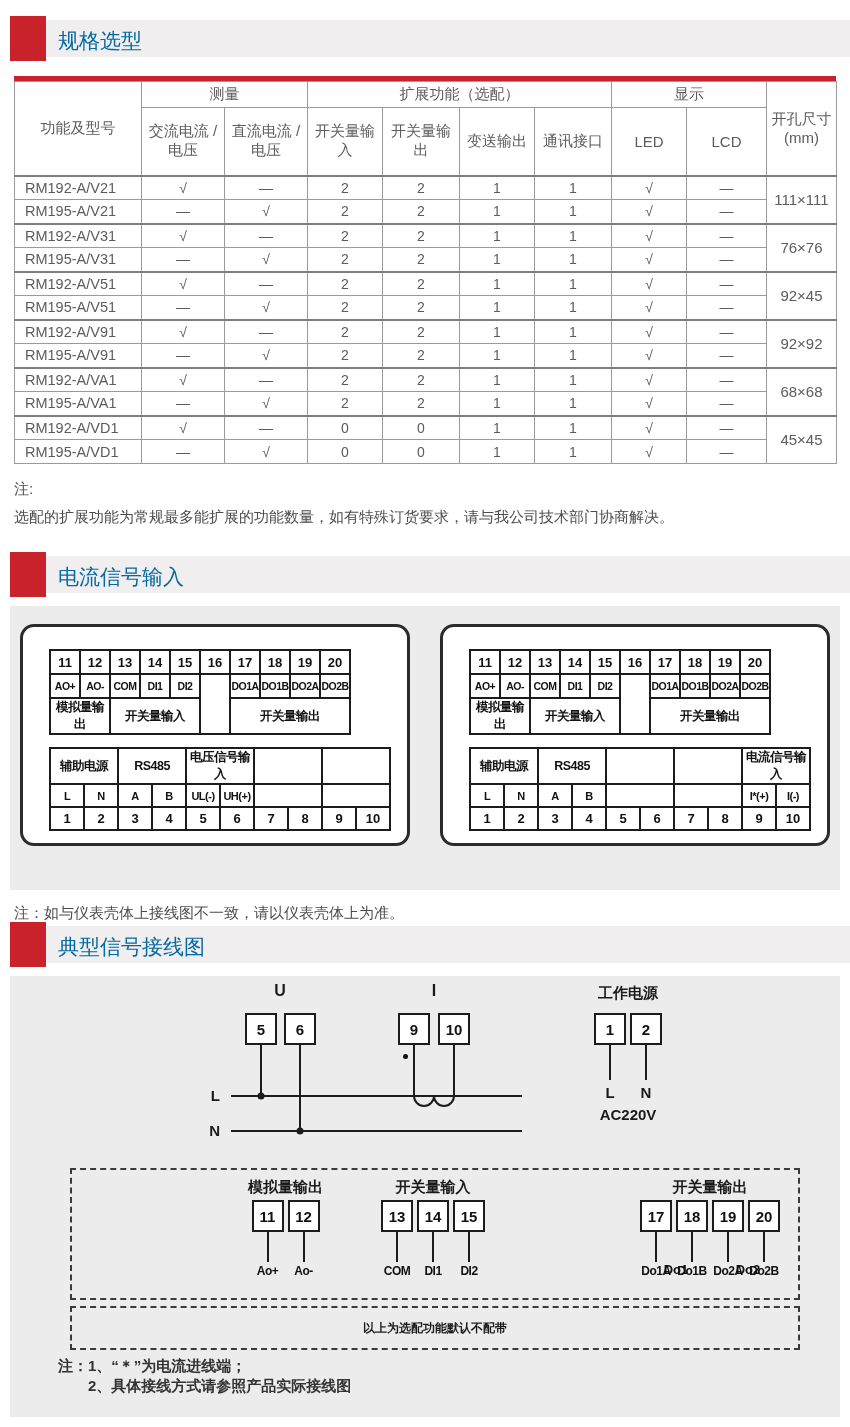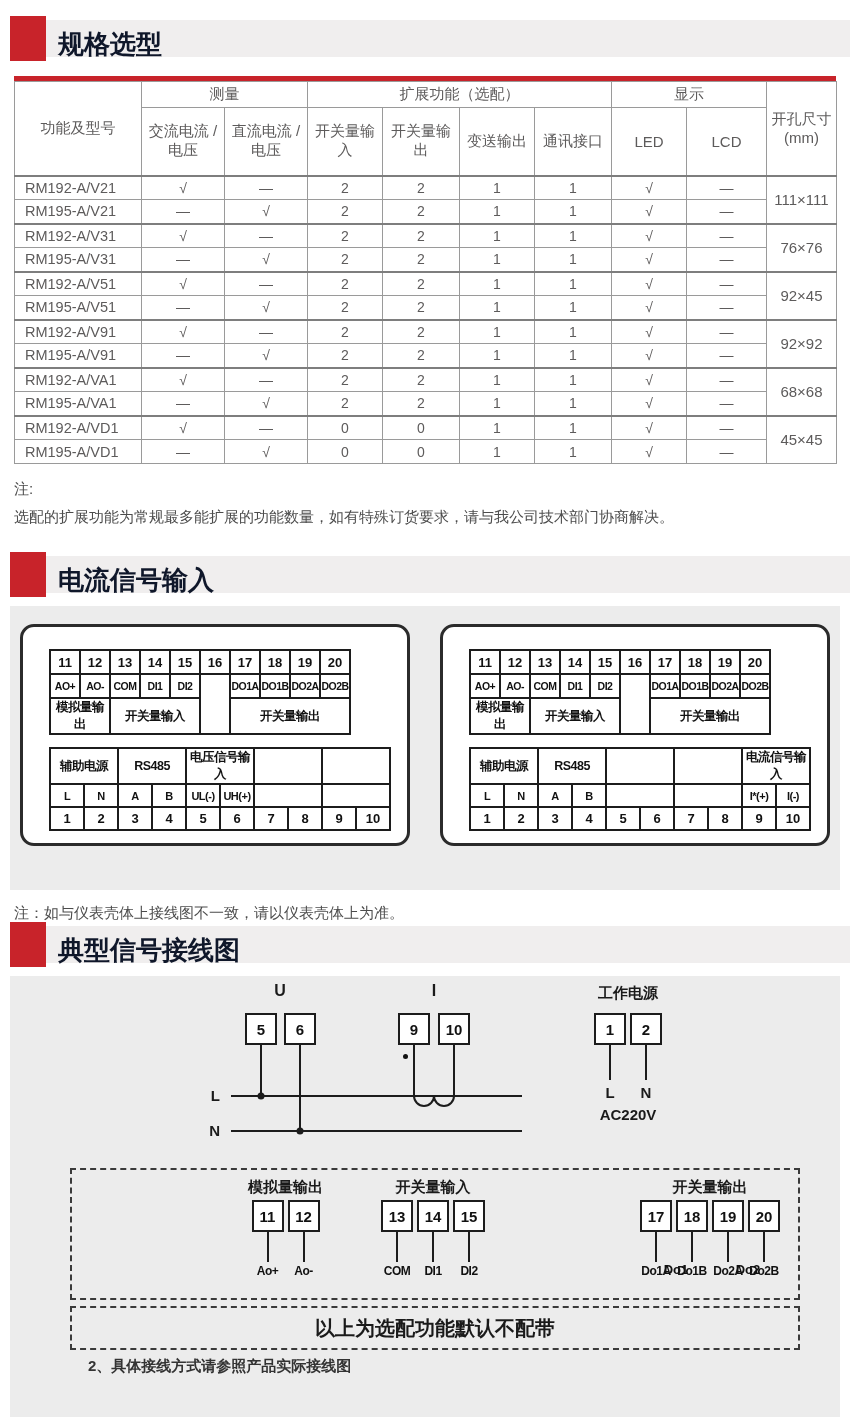--- a/index.html
+++ b/index.html
@@ -3,21 +3,21 @@
 <meta charset="utf-8">
 <style>
   * { margin:0; padding:0; box-sizing:border-box; }
   html,body { background:#fff; }
   body { font-family:"Liberation Sans","DejaVu Sans",sans-serif; color:#5d5b5b; }
   .page { position:relative; width:850px; height:1427px; background:#fff; overflow:hidden; }
 
   
   .sec-bar { position:absolute; left:10px; width:840px; height:37px; background:#f0eeee; }
   .sec-square { position:absolute; left:10px; width:36px; height:45px; background:#c8232a; }
-  .sec-title { position:absolute; left:58px; font-size:26px; font-weight:bold; color:#0f172a; }
+  .sec-title { position:absolute; left:58px; font-size:21px; font-weight:normal; color:#0369a1; }
 
   
   .red-rule { position:absolute; left:14px; top:76px; width:822px; height:5px; background:#c8232a; }
   table.spec { position:absolute; left:14px; top:81px; width:822px; border-collapse:collapse; table-layout:fixed; }
   table.spec th, table.spec td { border:1px solid #9a9a9a; color:#5d5b5b; font-weight:normal; font-size:14px; text-align:center; vertical-align:middle; padding:1px 2px; }
   table.spec thead th { font-size:15px; }
   table.spec td.model { text-align:left; padding-left:10px; font-size:14.5px; white-space:nowrap; }
   table.spec td.size { font-size:15px; }
   table.spec tbody td { height:24px; }
   table.spec tr.h1 th { height:26px; }
@@ -47,21 +47,21 @@
 
   
   #wbox { left:10px; top:976px; width:830px; height:441px; }
   #wbox svg.wires { position:absolute; left:0; top:0; }
   .wlab { position:absolute; font-weight:bold; color:#1a1a1a; text-align:center; }
   .tbox { width:32px; height:32px; background:#fff; border:2px solid #1c1c1c; font-size:15px; font-weight:bold; color:#111; display:flex; align-items:center; justify-content:center; }
   .tbox.abs { position:absolute; }
   .stardot { position:absolute; width:5px; height:5px; border-radius:50%; background:#111; }
 
   .dash-a { position:absolute; left:60px; top:192px; width:730px; height:132px; border:2px dashed #3a3a3a; }
-  .dash-b { position:absolute; left:60px; top:330px; width:730px; height:44px; border:2px dashed #3a3a3a; display:flex; align-items:center; justify-content:center; font-weight:bold; font-size:20px; color:#1a1a1a; }
+  .dash-b { position:absolute; left:60px; top:330px; width:730px; height:44px; border:2px dashed #3a3a3a; display:flex; align-items:center; justify-content:center; font-weight:bold; font-size:12px; color:#1a1a1a; }
   .wgroup { position:absolute; top:8px; display:flex; flex-direction:column; align-items:center; }
   .wgroup .gtitle { font-size:15px; font-weight:bold; color:#1a1a1a; height:22px; white-space:nowrap; }
   .wgroup .trow, .wgroup .lrow, .wgroup .labrow { display:flex; }
   .wgroup .slot { width:36px; display:flex; justify-content:center; }
   .wgroup .lead { width:2px; height:30px; background:#1c1c1c; }
   .wgroup .blab { font-size:12px; font-weight:bold; color:#111; height:18px; line-height:18px; letter-spacing:-0.5px; }
   .wgroup .sub { position:absolute; font-size:13px; font-weight:bold; color:#111; top:84px; transform:translateX(-50%); }
   .wnotes { position:absolute; left:48px; top:380px; font-size:15px; font-weight:bold; color:#333; line-height:20px; }
   .wnotes .n2 { padding-left:30px;text-align:center; }
 </style>
@@ -545,17 +545,18 @@
           </div>
         <div class="sub" style="left:38px">Do1</div>
         <div class="sub" style="left:110px">Do2</div>
       </div>
 
     </div>
 
     <div class="dash-b">以上为选配功能默认不配带</div>
 
     <div class="wnotes">
+      <div class="n1">注：1、“＊”为电流进线端；</div>
       <div class="n2">2、具体接线方式请参照产品实际接线图</div>
     </div>
   </div>
 
 </div>
 
 </body></html>

